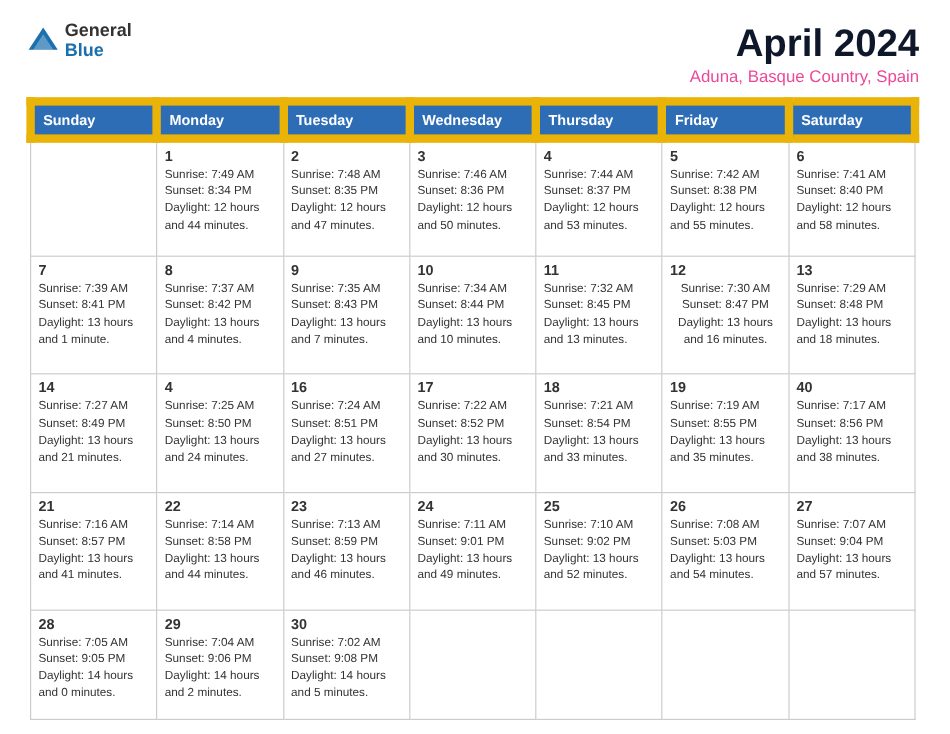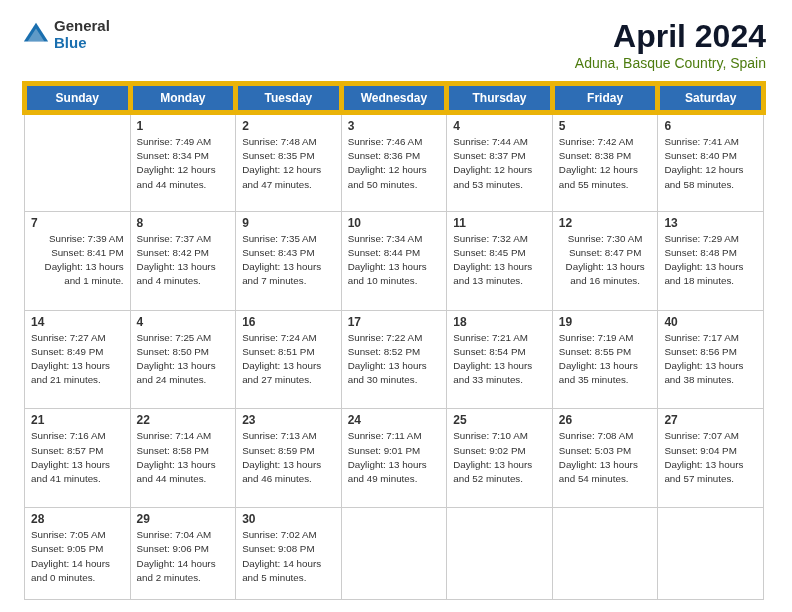--- a/index.html
+++ b/index.html
@@ -50,36 +50,36 @@
     .title-block {
       text-align: right;
     }
     .title-month {
       font-size: 32px;
       font-weight: bold;
       color: #0f172a;
     }
     .title-location {
       font-size: 14px;
-      color: #4d7c0f;
+      color: #ec4899;
     }
     .calendar {
       width: 100%;
       border-collapse: collapse;
       flex: 1;
       font-size: 10.5px;
     }
     .calendar th {
       background: #2d6db5;
       color: #fff;
-      text-align: center;
+      text-align: left;
       padding: 5px 7px;
       font-size: 12px;
       font-weight: bold;
-      border: 5px solid #eab308;
+      border: 7px solid #eab308;
     }
     .calendar td {
       border: 1px solid #ccc;
       vertical-align: top;
       padding: 4px 6px;
       width: calc(100% / 7);
       height: 88px;
     }
     .day-num {
       font-size: 12px;
@@ -175,21 +175,21 @@
             <span class="day-num">6</span>
             <div class="day-info" style="white-space: pre-line;">Sunrise: 7:41 AM
 Sunset: 8:40 PM
 Daylight: 12 hours
 and 58 minutes.</div>
           </td>
         </tr>
         <tr>
           <td>
             <span class="day-num">7</span>
-            <div class="day-info" style="white-space: pre-line; text-align: right;">Sunrise: 7:39 AM
+            <div class="day-info" style="white-space: pre-line;">Sunrise: 7:39 AM
 Sunset: 8:41 PM
 Daylight: 13 hours
 and 1 minute.</div>
           </td>
           <td>
             <span class="day-num">8</span>
             <div class="day-info" style="white-space: pre-line;">Sunrise: 7:37 AM
 Sunset: 8:42 PM
 Daylight: 13 hours
 and 4 minutes.</div>

